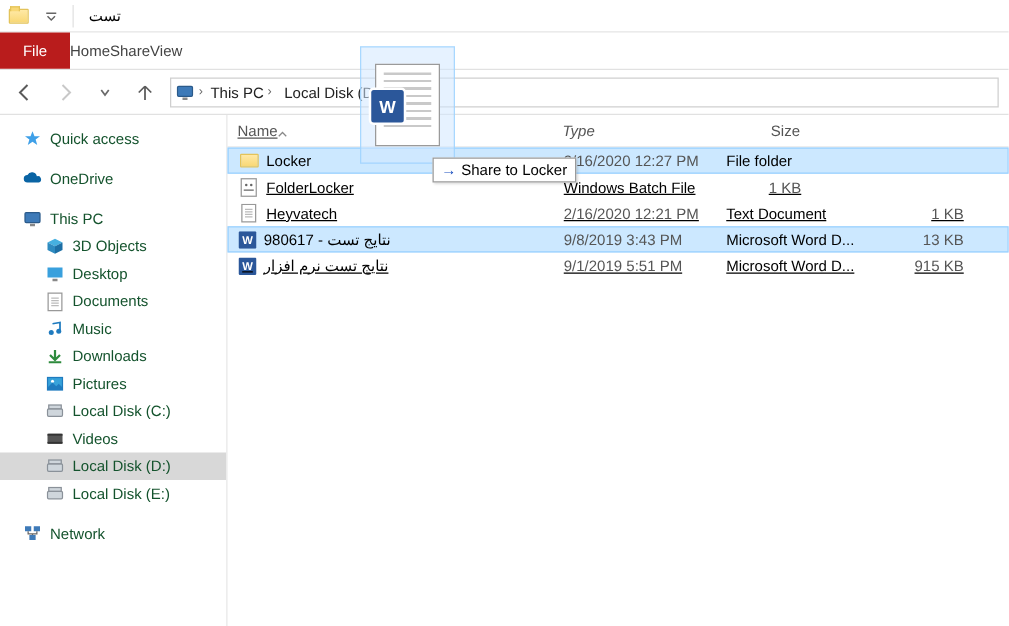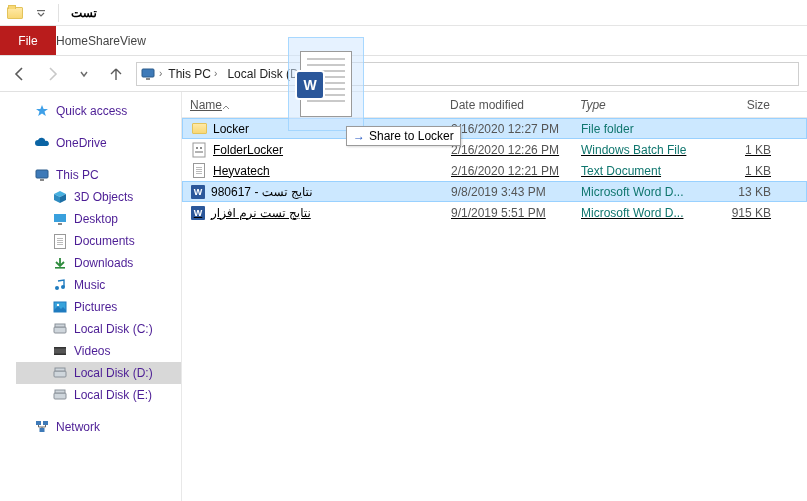--- a/index.html
+++ b/index.html
@@ -1,60 +1,60 @@
 <!DOCTYPE html>
 <html><head>
 <meta charset="utf-8">
 <style>
 * { margin: 0; padding: 0; box-sizing: border-box; font-family: "Segoe UI", Tahoma, sans-serif; font-size: 12px; }
 body { background: #fff; width: 807px; height: 501px; overflow: hidden; user-select: none; }
 
 .titlebar { height: 26px; background: #fff; display: flex; align-items: center; border-bottom: 1px solid #e5e5e5; }
-.titlebar .tb-left { display: flex; align-items: center; gap: 4px; padding: 0 4px; font-weight: bold; }
+.titlebar .tb-left { display: flex; align-items: center; gap: 4px; padding: 0 4px; }
 .titlebar .folder-ico { width: 16px; height: 12px; background: linear-gradient(#ffe9a6,#f8d876); border: 1px solid #e3c35a; border-radius: 1px; position: relative; }
 .titlebar .folder-ico::before { content:""; position:absolute; top:-3px; left:0; width:6px; height:3px; background:#f8d876; border:1px solid #e3c35a; border-bottom:none; }
 .titlebar .qat-sep { width:1px; height:18px; background:#e1e1e1; margin:0 2px; }
 .titlebar .qat-btn { width:22px; height:22px; display:flex; align-items:center; justify-content:center; color:#555; }
 .titlebar .win-title { padding-left:6px; color:#000; }
 
 .ribbon-tabs { height: 30px; display: flex; align-items: stretch; border-bottom: 1px solid #e1e1e1; }
 .ribbon-tabs .file-tab { background:#b91c1c; color:#fff; width:56px; display:flex; align-items:center; justify-content:center; font-size:12px; }
 .ribbon-tabs .tab { padding: 0 0; display:flex; align-items:center; color:#444; }
 
 .addrbar { height: 36px; display:flex; align-items:center; gap:8px; padding:0 8px; border-bottom:1px solid #e1e1e1; }
 .navbtn { width:24px; height:24px; display:flex; align-items:center; justify-content:center; color:#6b6b6b; cursor:default; }
 .navbtn.dis { color:#bdbdbd; }
 .bc { flex:1; height:24px; border:1px solid #cfcfcf; display:flex; align-items:center; padding:0 2px; gap:2px; background:#fff; }
 .bc .bc-ico { width:18px; display:flex; justify-content:center; }
 .bc .crumb { padding:0 4px; color:#222; display:flex; align-items:center; gap:3px; }
 .bc .chev { color:#6b6b6b; font-size:10px; }
 
 .main { display:flex; height: calc(501px - 26px - 30px - 36px); }
 .nav { width: 182px; border-right: 1px solid #e8e8e8; padding-top:8px; overflow:hidden; }
-.nav .item { height:22px; display:flex; align-items:center; gap:6px; padding-left:18px; color:#4c1d95;margin-left:16px; }
+.nav .item { height:22px; display:flex; align-items:center; gap:6px; padding-left:18px; color:#14532d; }
 .nav .item.l2 { padding-left:36px; }
 .nav .item.sel { background:#d8d8d8; }
 .nav .spacer { height:10px; }
 .nav .ico { width:16px; height:16px; display:flex; align-items:center; justify-content:center; }
 
 .content { flex:1; position:relative; }
 .cols { height:26px; display:flex; align-items:center; border-bottom:1px solid #e8e8e8; color:#555; }
 .cols > div { padding-left:8px; }
 .c-name { width:260px; display:flex; align-items:flex-end; gap:0;text-decoration:underline; }
 .c-date { width:130px; }
 .c-type { width:130px;font-style:italic; }
 .c-size { width:80px; text-align:right; padding-right:12px !important; }
 
 .row { height:21px; display:flex; align-items:center; }
 .row.sel { background:#cce8ff; border:1px solid #99d1ff; }
 .row:not(.sel) { border:1px solid transparent;text-decoration:underline; }
 .row > div { padding-left:8px; white-space:nowrap; overflow:hidden; text-overflow:ellipsis; }
 .r-name { width:260px; display:flex; align-items:center; gap:6px; color:#000; }
 .r-date { width:130px; color:#555; }
-.r-type { width:130px; color:#0f766e; }
+.r-type { width:130px; color:#000000; }
 .r-size { width:80px; text-align:right; padding-right:12px; color:#555; }
 
 .file-ico { width:16px; height:16px; display:inline-flex; align-items:center; justify-content:center; }
 .folder-small { width:15px; height:11px; background:linear-gradient(#ffe9a6,#f8d876); border:1px solid #e3c35a; border-radius:1px; }
 .doc-small { width:12px; height:15px; background:#fff; border:1px solid #999; position:relative; }
 .doc-small::after { content:""; position:absolute; left:2px; right:2px; top:3px; height:1px; background:#bbb; box-shadow:0 2px 0 #bbb,0 4px 0 #bbb,0 6px 0 #bbb; }
 .word-small { width:14px; height:14px; background:#2b579a; color:#fff; font-size:9px; font-weight:bold; display:flex; align-items:center; justify-content:center; border-radius:1px; }
 
 .drag-ghost { position:absolute; left:106px; top:-55px; width:76px; height:94px; background:rgba(210,232,255,.55); border:1px solid rgba(153,209,255,.8); display:flex; align-items:center; justify-content:center; pointer-events:none; }
 .drag-ghost .page { width:52px; height:66px; background:#fff; border:1px solid #9a9a9a; position:relative; }
@@ -184,35 +184,35 @@
     </div>
     <div class="item l2">
       <span class="ico">
           <span class="doc-small"></span>
         </span>
       <span>Documents</span>
     </div>
     <div class="item l2">
       <span class="ico">
           <svg width="14" height="14" viewBox="0 0 14 14">
-            <path d="M7 2 V9 M3 6 L7 10 L11 6" fill="none" stroke="#2e8b3d" stroke-width="1.8"></path>
-            <rect x="2" y="11" width="10" height="1.6" fill="#2e8b3d"></rect>
-          </svg>
-        </span>
-      <span>Downloads</span>
-    </div>
-    <div class="item l2">
-      <span class="ico">
-          <svg width="14" height="14" viewBox="0 0 14 14">
             <path d="M5 3 L11 2 V9" stroke="#1f7bbf" stroke-width="1.4" fill="none"></path>
             <circle cx="4" cy="10" r="2" fill="#1f7bbf"></circle>
             <circle cx="10" cy="9" r="2" fill="#1f7bbf"></circle>
           </svg>
         </span>
       <span>Music</span>
+    </div>
+    <div class="item l2">
+      <span class="ico">
+          <svg width="14" height="14" viewBox="0 0 14 14">
+            <path d="M7 2 V9 M3 6 L7 10 L11 6" fill="none" stroke="#2e8b3d" stroke-width="1.8"></path>
+            <rect x="2" y="11" width="10" height="1.6" fill="#2e8b3d"></rect>
+          </svg>
+        </span>
+      <span>Downloads</span>
     </div>
     <div class="item l2">
       <span class="ico">
           <svg width="14" height="14" viewBox="0 0 14 14">
             <rect x="1" y="2" width="12" height="10" fill="#37a2da" stroke="#1f7bbf"></rect>
             <circle cx="5" cy="5" r="1.2" fill="#fff"></circle>
             <path d="M1 10 L5 6 L8 9 L10 7 L13 10 V12 H1 Z" fill="#1f7bbf"></path>
           </svg>
         </span>
       <span>Pictures</span>
@@ -269,21 +269,20 @@
   </div>
 
   <div class="content">
     <div class="cols">
       <div class="c-name">
         <span>Name</span>
         <svg width="8" height="8" viewBox="0 0 8 8">
             <path d="M1 5 L4 2 L7 5" stroke="#888" fill="none"></path>
           </svg>
       </div>
-      <div class="c-date">Date modified</div>
       <div class="c-type">Type</div>
       <div class="c-size">Size</div>
     </div>
 
     <div id="rows">
         <div class="row sel">
           <div class="r-name">
             <span class="file-ico">
               <span class="folder-small"></span>
             </span>
@@ -298,21 +297,20 @@
             <span class="file-ico">
               <svg width="14" height="16" viewBox="0 0 14 16">
                 <rect x="1" y="1" width="12" height="14" fill="#fff" stroke="#999"></rect>
                 <circle cx="5" cy="6" r="1" fill="#666"></circle>
                 <circle cx="9" cy="6" r="1" fill="#666"></circle>
                 <path d="M3 10 H11" stroke="#666"></path>
               </svg>
             </span>
             <span>FolderLocker</span>
           </div>
-          <div class="r-date">2/16/2020 12:26 PM</div>
           <div class="r-type">Windows Batch File</div>
           <div class="r-size">1 KB</div>
         </div>
         <div class="row">
           <div class="r-name">
             <span class="file-ico">
               <span class="doc-small"></span>
             </span>
             <span>Heyvatech</span>
           </div>

